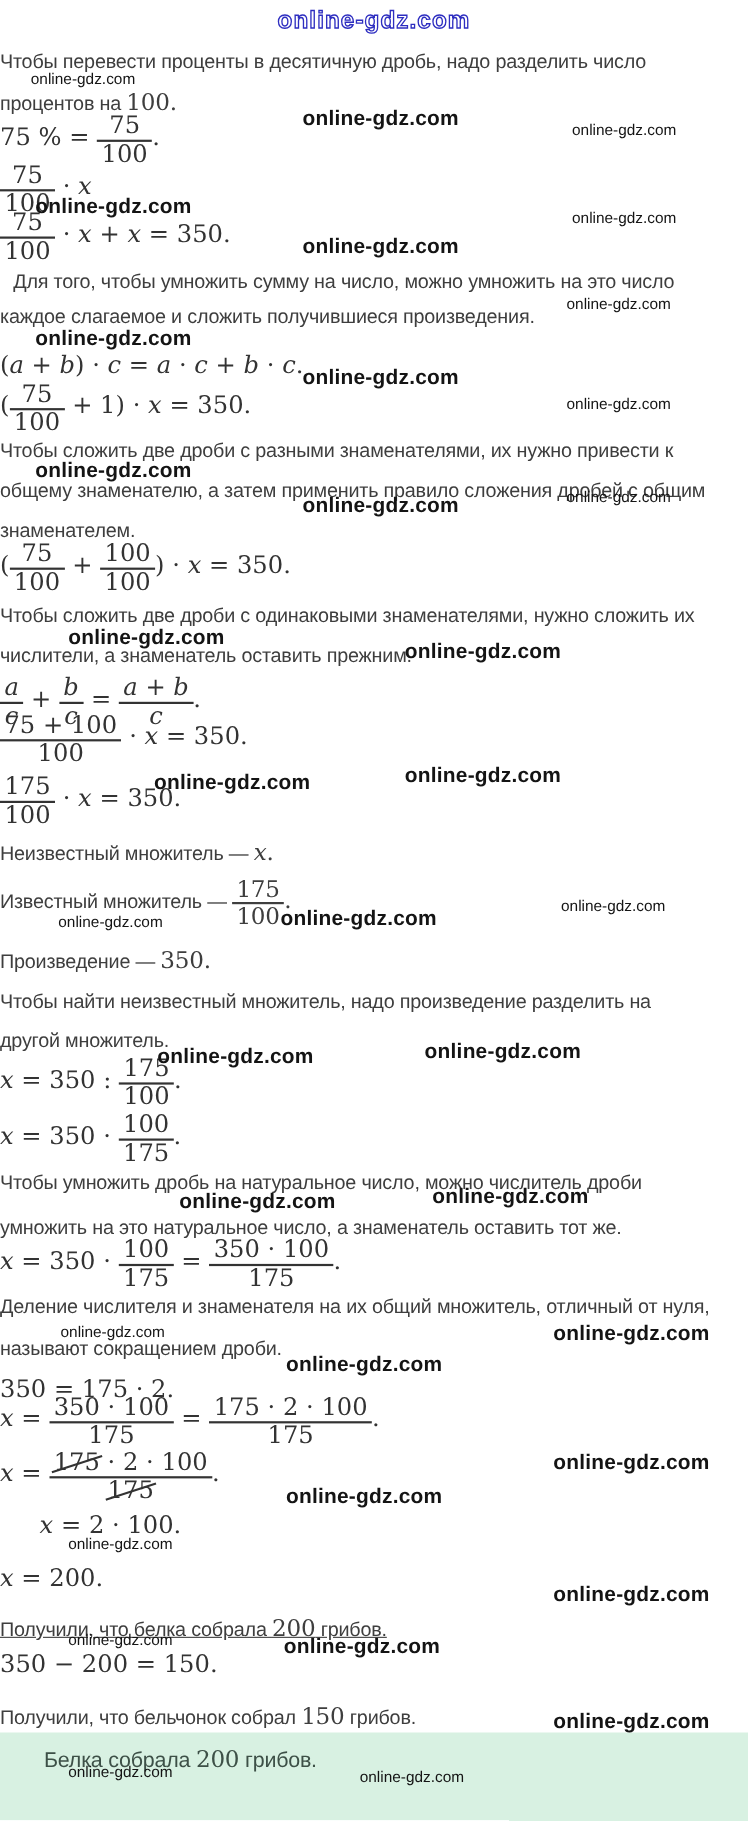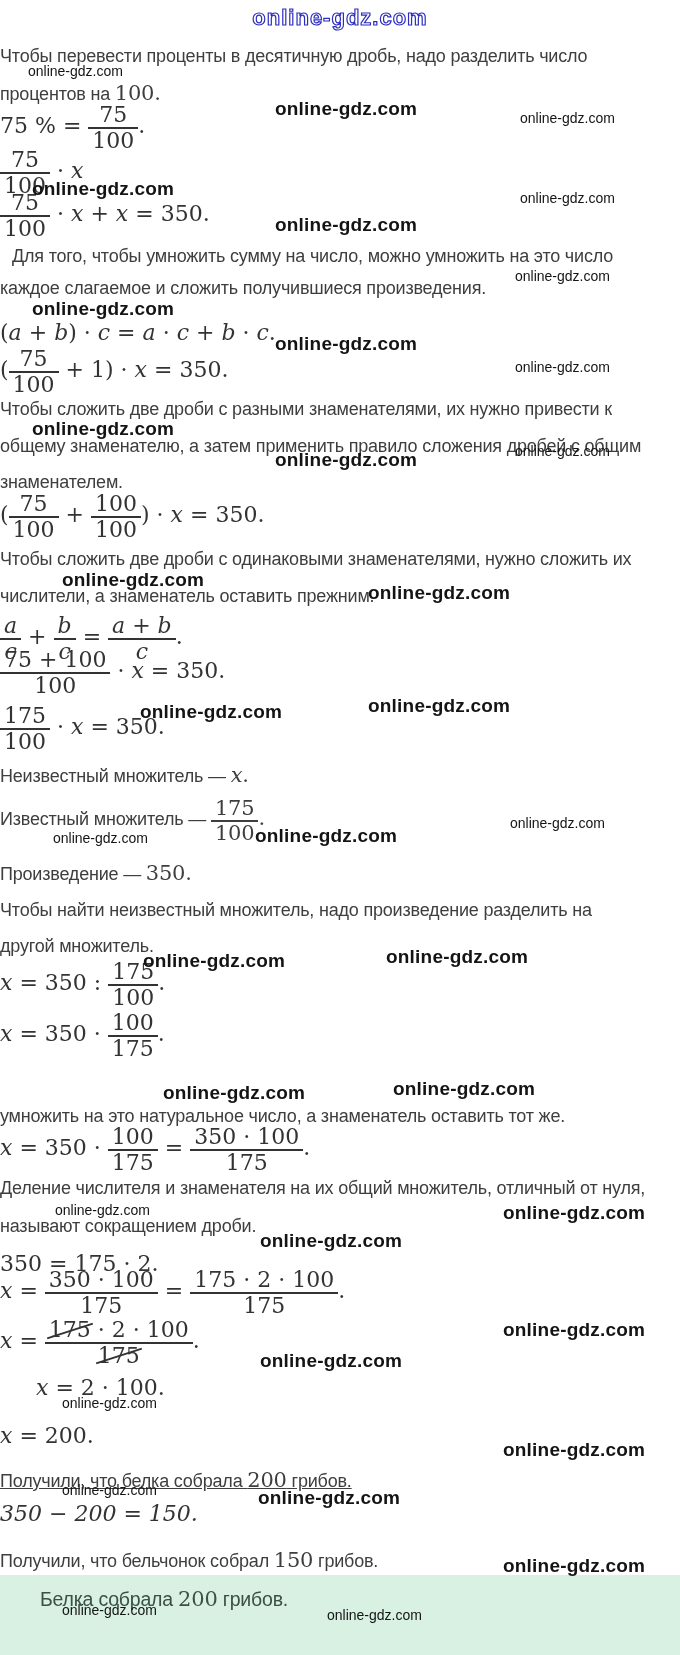--- a/index.html
+++ b/index.html
@@ -60,31 +60,32 @@
     <div class="block math" style="top: 614px; color: rgb(51, 51, 51);"><span class="frac"><span class="num"><span class="mi">a</span></span><span class="den"><span class="mi">c</span></span></span><span class="mr"> + </span><span class="frac"><span class="num"><span class="mi">b</span></span><span class="den"><span class="mi">c</span></span></span><span class="mr"> = </span><span class="frac"><span class="num"><span class="mi">a</span><span class="mr"> + </span><span class="mi">b</span></span><span class="den"><span class="mi">c</span></span></span><span class="mr">.</span></div>
     <div class="block math" style="top: 648px; color: rgb(51, 51, 51);"><span class="frac"><span class="num"><span class="mr">75 + 100</span></span><span class="den"><span class="mr">100</span></span></span><span class="mr"> · </span><span class="mi">x</span><span class="mr"> = 350.</span></div>
     <div class="block math" style="top: 704px; color: rgb(51, 51, 51);"><span class="frac"><span class="num"><span class="mr">175</span></span><span class="den"><span class="mr">100</span></span></span><span class="mr"> · </span><span class="mi">x</span><span class="mr"> = 350.</span></div>
     <div class="block txt" style="top: 763px; color: rgb(62, 62, 62);"><span class="rs">Неизвестный множитель — </span><span class="mi">x</span><span class="mr">.</span></div>
     <div class="block txt" style="top: 797px; color: rgb(62, 62, 62);"><span class="rs">Известный множитель — </span><span class="frac"><span class="num"><span class="mr">175</span></span><span class="den"><span class="mr">100</span></span></span><span class="mr">.</span></div>
     <div class="block txt" style="top: 861px; color: rgb(62, 62, 62);"><span class="rs">Произведение — </span><span class="mr">350.</span></div>
     <div class="block txt" style="top: 900px; color: rgb(62, 62, 62);"><span class="rs">Чтобы найти неизвестный множитель, надо произведение разделить на</span></div>
     <div class="block txt" style="top: 936px; color: rgb(62, 62, 62);"><span class="rs">другой множитель.</span></div>
     <div class="block math" style="top: 960px; color: rgb(51, 51, 51);"><span class="mi">x</span><span class="mr"> = 350 : </span><span class="frac"><span class="num"><span class="mr">175</span></span><span class="den"><span class="mr">100</span></span></span><span class="mr">.</span></div>
     <div class="block math" style="top: 1011px; color: rgb(51, 51, 51);"><span class="mi">x</span><span class="mr"> = 350 · </span><span class="frac"><span class="num"><span class="mr">100</span></span><span class="den"><span class="mr">175</span></span></span><span class="mr">.</span></div>
+    <div class="block txt" style="top: 1065px; color: rgb(62, 62, 62);"><span class="rs">Чтобы умножить дробь на натуральное число, можно числитель дроби</span></div>
     <div class="block txt" style="top: 1106px; color: rgb(62, 62, 62);"><span class="rs">умножить на это натуральное число, а знаменатель оставить тот же.</span></div>
     <div class="block math" style="top: 1125px; color: rgb(51, 51, 51);"><span class="mi">x</span><span class="mr"> = 350 · </span><span class="frac"><span class="num"><span class="mr">100</span></span><span class="den"><span class="mr">175</span></span></span><span class="mr"> = </span><span class="frac"><span class="num"><span class="mr">350 · 100</span></span><span class="den"><span class="mr">175</span></span></span><span class="mr">.</span></div>
     <div class="block txt" style="top: 1178px; color: rgb(62, 62, 62);"><span class="rs">Деление числителя и знаменателя на их общий множитель, отличный от нуля,</span></div>
     <div class="block txt" style="top: 1216px; color: rgb(62, 62, 62);"><span class="rs">называют сокращением дроби.</span></div>
     <div class="block math" style="top: 1251px; color: rgb(51, 51, 51);"><span class="mr">350 = 175 · 2.</span></div>
     <div class="block math" style="top: 1268px; color: rgb(51, 51, 51);"><span class="mi">x</span><span class="mr"> = </span><span class="frac"><span class="num"><span class="mr">350 · 100</span></span><span class="den"><span class="mr">175</span></span></span><span class="mr"> = </span><span class="frac"><span class="num"><span class="mr">175 · 2 · 100</span></span><span class="den"><span class="mr">175</span></span></span><span class="mr">.</span></div>
     <div class="block math" style="top: 1318px; color: rgb(51, 51, 51);"><span class="mi">x</span><span class="mr"> = </span><span class="frac"><span class="num"><span class="mr strike">175</span><span class="mr"> · 2 · 100</span></span><span class="den"><span class="mr strike">175</span></span></span><span class="mr">.</span></div>
     <div class="block math" style="top: 1375px; color: rgb(51, 51, 51); padding-left: 36px;"><span class="mi">x</span><span class="mr"> = 2 · 100.</span></div>
     <div class="block math" style="top: 1423px; color: rgb(51, 51, 51);"><span class="mi">x</span><span class="mr"> = 200.</span></div>
     <div class="block txt" style="top: 1468px; color: rgb(62, 62, 62); text-decoration: underline;"><span class="rs">Получили, что белка собрала </span><span class="mr">200</span><span class="rs"> грибов.</span></div>
-    <div class="block math" style="top: 1501px; color: rgb(51, 51, 51); font-style: italic;"><span class="mr">350 − 200 = 150.</span></div>
+    <div class="block math" style="top: 1501px; color: rgb(51, 51, 51);"><span class="mr">350 − 200 = 150.</span></div>
     <div class="block txt" style="top: 1548px; color: rgb(62, 62, 62);"><span class="rs">Получили, что бельчонок собрал </span><span class="mr">150</span><span class="rs"> грибов.</span></div>
     <div class="block txt in-box" style="top: 1587px; padding-left: 40px;"><span class="rs">Белка собрала </span><span class="mr">200</span><span class="rs"> грибов.</span></div>
     <div class="block txt in-box" style="top: 1712px;"><span class="rs">Бельчонок собрал </span><span class="mr">150</span><span class="rs"> грибов.</span></div>
     <span class="wm wm-outline" style="top: 7px; left: 50%;">online-gdz.com</span>
     <span class="wm wm-small" style="top: 64px; left: 28px; color: rgb(20, 20, 20);">online-gdz.com</span>
     <span class="wm wm-bold" style="top: 99px; left: 275px; color: rgb(20, 20, 20);">online-gdz.com</span>
     <span class="wm wm-small" style="top: 111px; left: 520px; color: rgb(20, 20, 20);">online-gdz.com</span>
     <span class="wm wm-bold" style="top: 179px; left: 32px; color: rgb(20, 20, 20);">online-gdz.com</span>
     <span class="wm wm-small" style="top: 191px; left: 520px; color: rgb(20, 20, 20);">online-gdz.com</span>
     <span class="wm wm-bold" style="top: 215px; left: 275px; color: rgb(20, 20, 20);">online-gdz.com</span>

